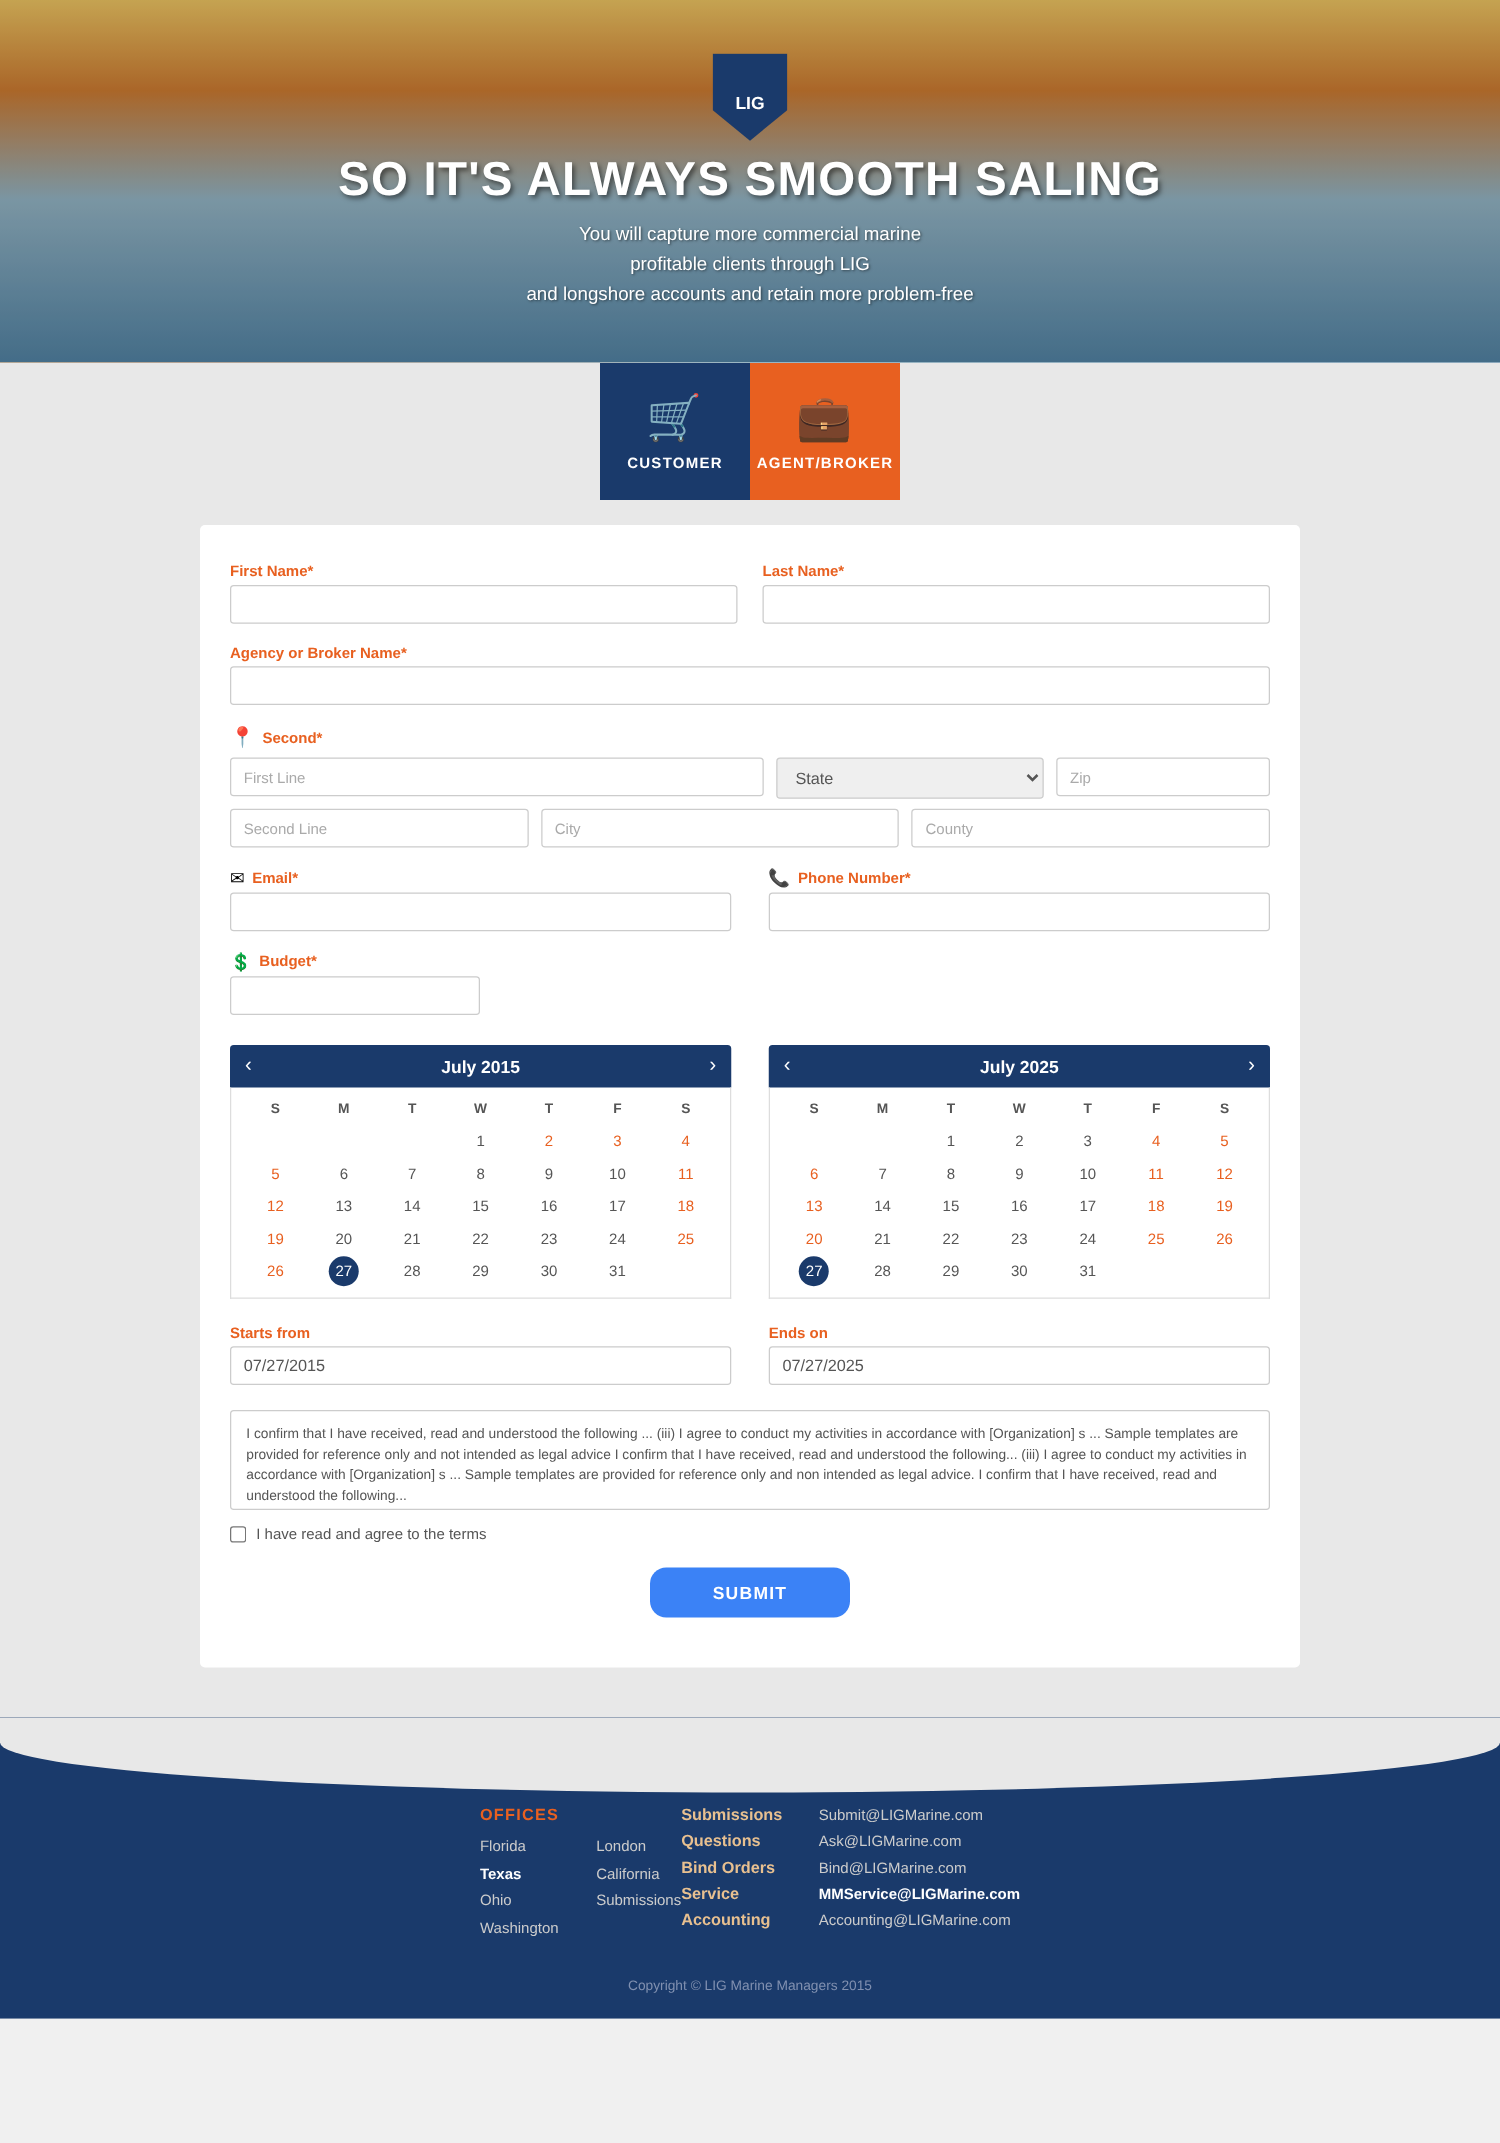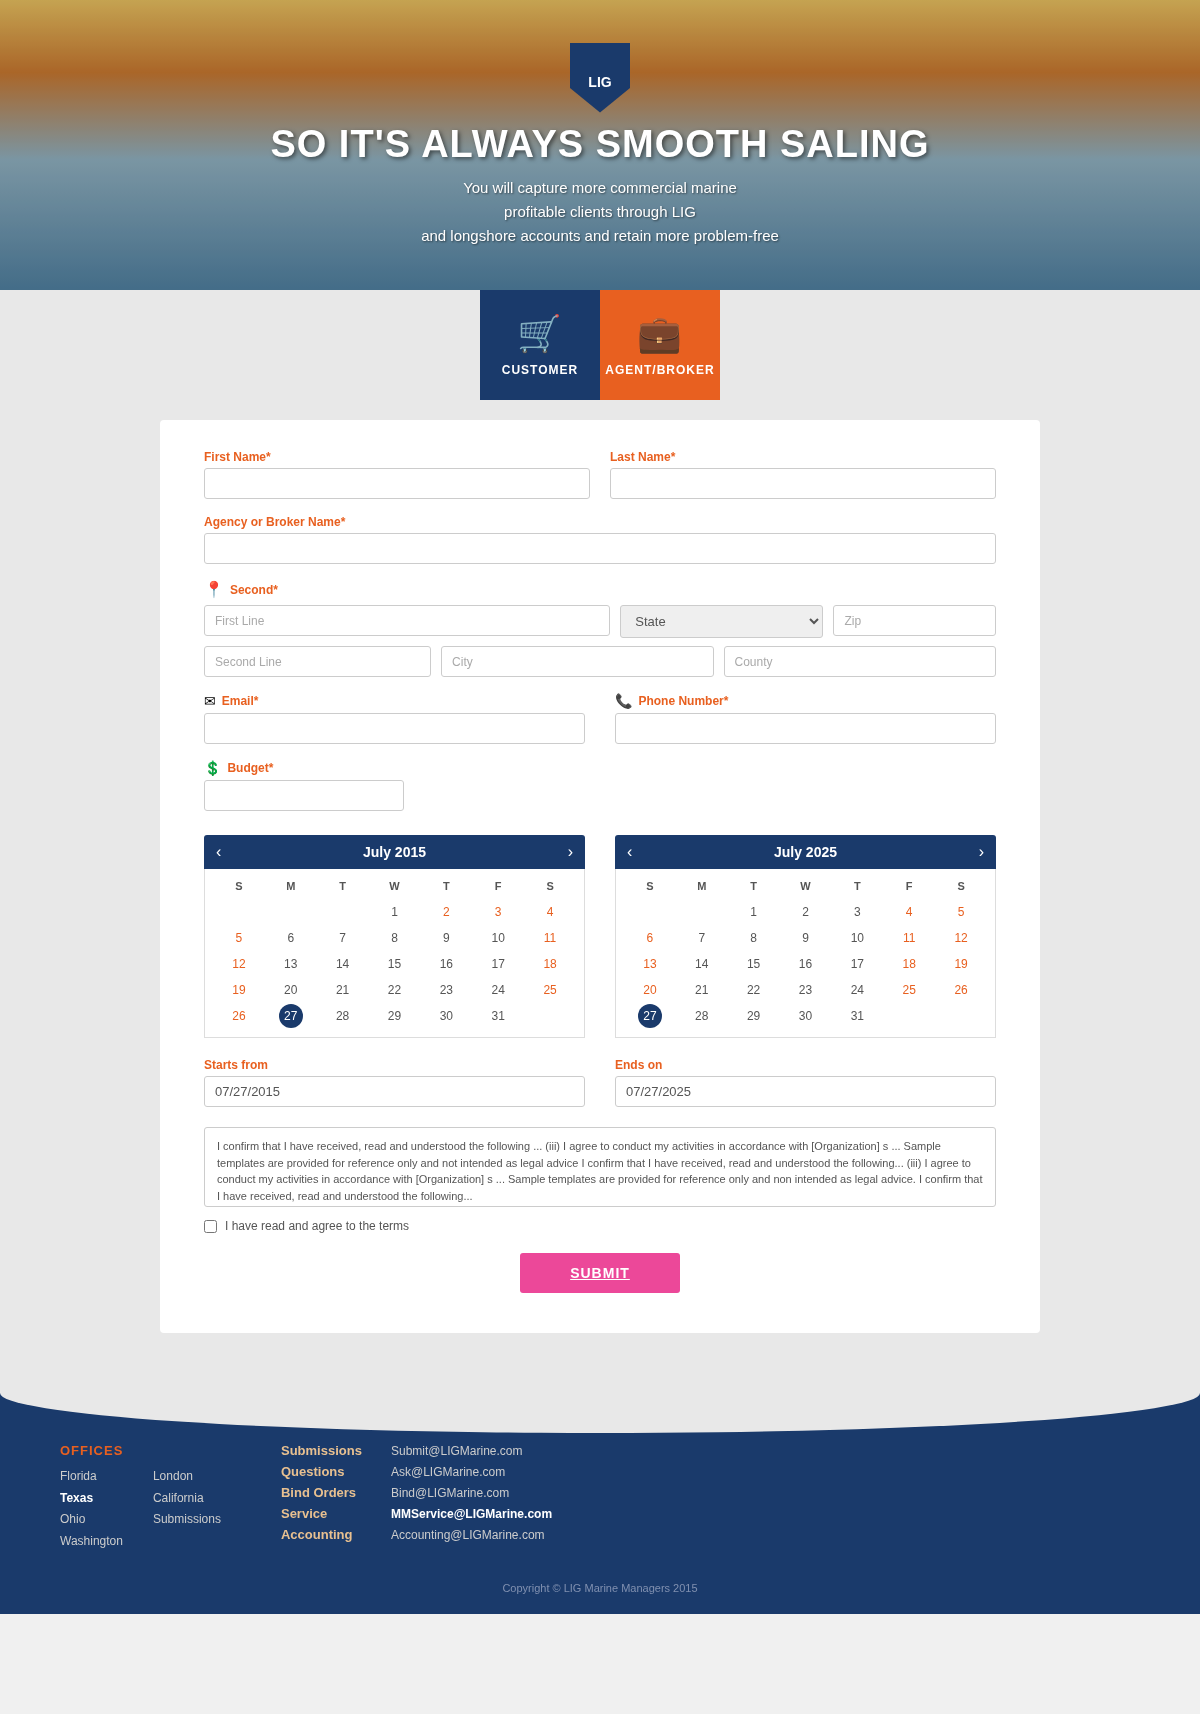--- a/index.html
+++ b/index.html
@@ -94,21 +94,21 @@
     .tab-icon { font-size: 36px; margin-bottom: 8px; }
 
     
     .form-wrapper {
       background: #e8e8e8;
       padding: 20px 160px 40px;
     }
     .form-card {
       background: white;
       border-radius: 4px;
-      padding: 30px 44px 40px;
+      padding: 30px 24px 40px;
     }
 
     .form-row {
       display: flex;
       gap: 20px;
       margin-bottom: 16px;
     }
     .form-group {
       display: flex;
       flex-direction: column;
@@ -258,30 +258,29 @@
       gap: 8px;
       margin-bottom: 20px;
       font-size: 12px;
       color: #555;
     }
     .submit-row {
       display: flex;
       justify-content: center;
     }
     .submit-btn {
-      background: #ec4899;
+      background: #3b82f6;
       color: white;
       border: none;
-      border-radius: 3px;
+      border-radius: 13px;
       padding: 12px 50px;
       font-size: 14px;
       font-weight: bold;
       cursor: pointer;
       letter-spacing: 1px;
-      text-decoration: underline;
     }
 
     
     .footer {
       background: #1a3a6b;
       position: relative;
       padding: 40px 60px 20px;
       color: white;
       overflow: hidden;
     }
@@ -291,22 +290,21 @@
       left: 0;
       width: 100%;
       height: 60px;
       background: #e8e8e8;
       border-radius: 0 0 50% 50% / 0 0 40px 40px;
     }
     .footer-content {
       position: relative;
       z-index: 1;
       display: flex;
-      justify-content: flex-start;
-      gap: 60px;
+      justify-content: center;
       padding-top: 30px;
     }
     .footer-offices { text-align: left; }
     .footer-offices-title {
       color: #e86020;
       font-size: 13px;
       font-weight: bold;
       letter-spacing: 1px;
       margin-bottom: 8px;
     }

